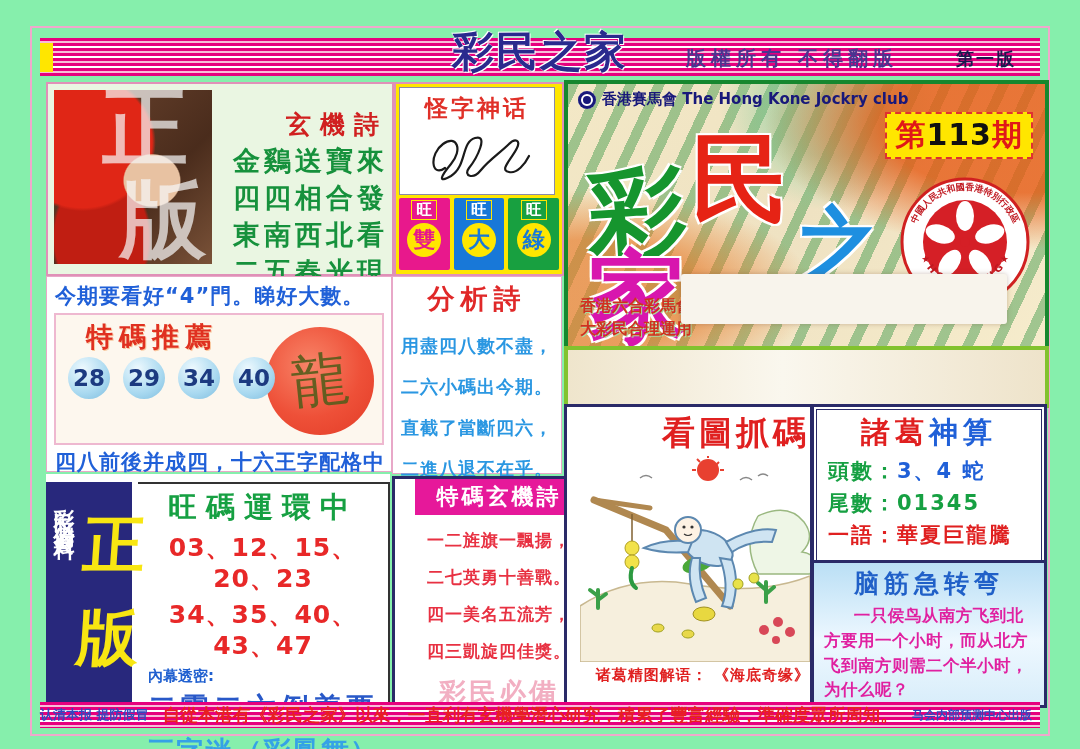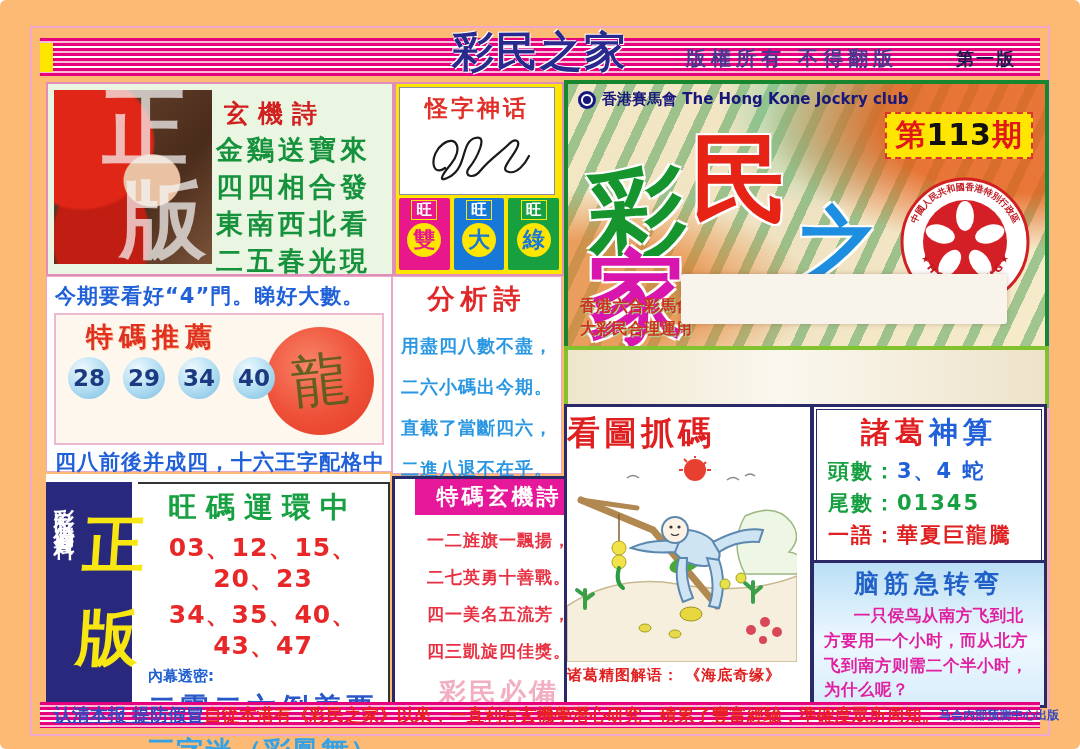--- a/index.html
+++ b/index.html
@@ -1,37 +1,37 @@
 <!DOCTYPE html>
 <html><head>
 <meta charset="utf-8">
 <style>
   html,body{margin:0;padding:0;background:#fff;}
-  #page{position:relative;width:1080px;height:749px;background:#fdba74;overflow:hidden;
-        font-family:"DejaVu Sans",sans-serif;border-radius:6px;}
+  #page{position:relative;width:1080px;height:749px;background:#86efac;overflow:hidden;
+        font-family:"DejaVu Sans",sans-serif;}
   .abs{position:absolute;}
   .frame{left:30px;top:26px;width:1016px;height:706px;border:2px solid #f0a8cc;}
   .stripes{background:repeating-linear-gradient(to bottom,#e6007e 0 3px,#f8bcd8 3px 5px,#e6007e 5px 8px,#ffffff 8px 10px);}
   
   .hdr-band{left:40px;top:38px;width:1000px;height:38px;}
   .hdr-yellow{left:40px;top:43px;width:13px;height:29px;background:#ffe600;}
   .hdr-title{left:410px;top:24px;width:260px;text-align:center;font-size:42px;font-weight:bold;color:#2a2a8e;
              text-shadow:1px 1px 0 #fff,-1px -1px 0 #fff;letter-spacing:2px;}
   .hdr-copy{left:686px;top:45px;font-size:20px;font-weight:bold;color:#4a3490;letter-spacing:5px;}
   .hdr-ed{left:956px;top:47px;font-size:18px;font-weight:bold;color:#1a1a50;letter-spacing:2px;}
   
   .pA{left:46px;top:82px;width:344px;height:190px;border:2px solid #e090b8;background:#eaf6e2;}
   .photo{left:6px;top:6px;width:158px;height:174px;
     background:
       radial-gradient(ellipse at 62% 52%,#e8c2a2 0 20%,rgba(232,194,162,0) 21%),
       radial-gradient(ellipse at 18% 30%,#e02616 0 38%,rgba(224,38,22,0) 40%),
       radial-gradient(ellipse at 30% 85%,#c01e12 0 30%,rgba(192,30,18,0) 32%),
       linear-gradient(135deg,#6e4630,#4a2c1c 60%,#7a5238);}
   .wm{position:absolute;color:rgba(245,245,245,.72);font-weight:bold;font-size:86px;line-height:1;}
-  .pA-text{left:168px;top:9px;width:172px;text-align:left;}
+  .pA-text{left:168px;top:20px;width:172px;text-align:right;}
   .pA-title{font-size:25px;font-weight:bold;color:#d02020;letter-spacing:9px;margin:4px 0 2px 8px;}
   .pA-line{font-size:27px;font-weight:bold;color:#16913c;letter-spacing:4px;line-height:1.37;}
   
   .pB{left:394px;top:82px;width:166px;height:190px;border:2px solid #e090b8;background:#ffe600;}
   .pB-white{left:3px;top:3px;width:154px;height:106px;background:#fff;border:1px solid #8a8aa8;text-align:center;}
   .pB-title{font-size:23px;font-weight:bold;color:#e03028;letter-spacing:3px;margin-top:5px;}
   .pB-cells{left:3px;top:114px;width:160px;height:72px;display:flex;gap:4px;}
   .cell{flex:1;border-radius:2px;text-align:center;padding-top:2px;}
   .cell .t{display:inline-block;color:#fff;font-weight:bold;font-size:16px;border:1px solid #ffe600;
            padding:0 4px;line-height:18px;}
@@ -99,38 +99,38 @@
   .pF-ins{text-align:left;margin-left:10px;font-size:15px;font-weight:bold;color:#2060d0;margin-top:6px;}
   .pF-big{font-size:29px;font-weight:bold;color:#2858c8;letter-spacing:4px;margin-top:3px;}
   .pF-rid{font-size:28px;font-weight:bold;color:#35a2e6;letter-spacing:1px;margin-top:4px;}
   
   .pG{left:392px;top:476px;width:168px;height:226px;border:3px solid #2a2a68;background:#fff;padding-left:20px;}
   .pG-hdr{height:36px;background:#e6189a;color:#fff;font-size:22px;font-weight:bold;text-align:center;
           line-height:36px;letter-spacing:3px;}
   .pG-line{font-size:17px;font-weight:bold;color:#e83142;letter-spacing:1px;text-align:center;margin-top:14px;}
   .pG-wm{text-align:center;color:#f2afc2;font-size:27px;font-weight:bold;letter-spacing:3px;margin-top:12px;}
   
-  .pH{left:564px;top:404px;width:243px;height:298px;border:3px solid #2a2a68;background:#fff;text-align:left;}
+  .pH{left:564px;top:404px;width:243px;height:298px;border:3px solid #2a2a68;background:#fff;text-align:right;}
   .pH-title{margin-top:4px;font-size:33px;font-weight:bold;color:#e02020;letter-spacing:4px;}
   .pH-cap{font-size:15px;font-weight:bold;color:#e02020;letter-spacing:1px;}
   
   .pI{left:811px;top:404px;width:230px;height:152px;border:3px solid #2a2a68;background:#fff;
       box-shadow:inset 0 0 0 2px #fff,inset 0 0 0 3px #2a2a68;padding-top:6px;}
   .pI-title{text-align:center;font-size:29px;font-weight:bold;letter-spacing:5px;}
   .pI-row{margin:4px 0 0 14px;font-size:21px;font-weight:bold;letter-spacing:2px;}
   .lab-g{color:#16a042;} .val-b{color:#2060d8;} .val-g{color:#16a042;} .row-r{color:#e02020;}
   
   .pJ{left:811px;top:560px;width:230px;height:142px;border:3px solid #2a2a68;
       background:linear-gradient(180deg,#badff5,#eef8ff 55%,#d8edfa);}
   .pJ-title{text-align:center;margin-top:4px;font-size:25px;font-weight:bold;color:#2060c8;letter-spacing:5px;}
   .pJ-text{margin:4px 10px 0 10px;font-size:16.5px;font-weight:bold;color:#e020a0;line-height:1.5;
            text-indent:1.8em;letter-spacing:.5px;}
   
   .ftr{left:40px;top:702px;width:1000px;height:26px;display:flex;align-items:center;}
-  .ftr-l{margin-left:14px;font-size:18px;font-weight:bold;color:#3048c0;white-space:nowrap;text-decoration:underline;}
+  .ftr-l{font-size:13px;font-weight:bold;color:#3048c0;white-space:nowrap;}
   .ftr-m{flex:1;text-align:center;font-size:17.5px;font-weight:bold;color:#e82020;white-space:nowrap;}
   .ftr-r{margin-right:8px;font-size:12px;font-weight:bold;color:#3048c0;white-space:nowrap;}
 </style>
 </head>
 <body>
 
 <div id="page">
   <div class="abs frame"></div>
 
   <div class="abs hdr-band stripes"></div>

